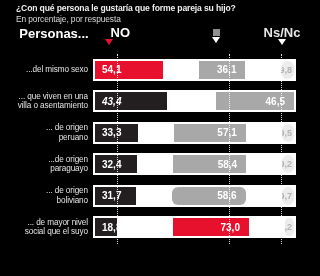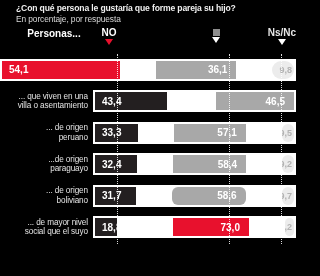--- a/index.html
+++ b/index.html
@@ -47,21 +47,21 @@
   .legend-row {
     position: relative;
     height: 26px;
     margin-top: 3px;
   }
   .legend-item {
     position: absolute;
     top: 0;
     text-align: center;
     color: #ffffff;
-    font-size: 10px;
+    font-size: 13px;
     font-weight: bold;
     line-height: 10px;
     white-space: nowrap;
   }
   .legend-item.faint { color: #e6e6e6; }
   .legend-swatch {
     display: block;
     width: 7px;
     height: 7px;
     margin: 1px auto 0 auto;
@@ -73,21 +73,21 @@
     height: 0;
     margin: 1px auto 0 auto;
     border-left: 4.5px solid transparent;
     border-right: 4.5px solid transparent;
     border-top: 6px solid #ffffff;
   }
   .legend-pointer.red { border-top-color: #e8112d; }
 
   
   #legend-personas { left: 18px; width: 72px; top: 1px; }
-  #legend-no       { left: 88px; width: 42px; top: 0px; }
+  #legend-no       { left: 88px; width: 42px; top: 0px; text-align: right; }
   #legend-si       { left: 198px; width: 36px; top: 0px; }
   #legend-nsnc     { left: 260px; width: 44px; top: 0px; }
 
   
   .plot {
     position: relative;
     height: 190px;
     margin-top: 0px;
   }
 
@@ -206,39 +206,42 @@
   </div>
 
   <div class="plot">
     <div class="gridlines">
       <div class="gridline" id="gridline-1"></div>
       <div class="gridline" id="gridline-2"></div>
       <div class="gridline" id="gridline-3"></div>
     </div>
     <div id="rows-host">
         <div class="row">
+          <div class="row-label">
+            <div>...del mismo sexo</div>
+          </div>
           <div class="bar-wrap">
             <div class="seg seg-no hl" style="width: 54.1%;">
               <span>54,1</span>
             </div>
             <div class="seg seg-si" style="width: 36.1%;">
               <span>36,1</span>
             </div>
             <div class="seg seg-ns" style="width: 9.8%;">
               <span>9,8</span>
             </div>
           </div>
         </div>
         <div class="row">
           <div class="row-label">
             <div>... que viven en una</div>
             <div>villa o asentamiento</div>
           </div>
           <div class="bar-wrap">
-            <div class="seg seg-no" style="width: 43.3566%;">
+            <div class="seg seg-no" style="width: 43.3566%; font-style: italic;">
               <span>43,4</span>
             </div>
             <div class="seg seg-si" style="width: 46.4535%; margin-left: 13px;">
               <span>46,5</span>
             </div>
           </div>
         </div>
         <div class="row">
           <div class="row-label">
             <div>... de origen</div>

